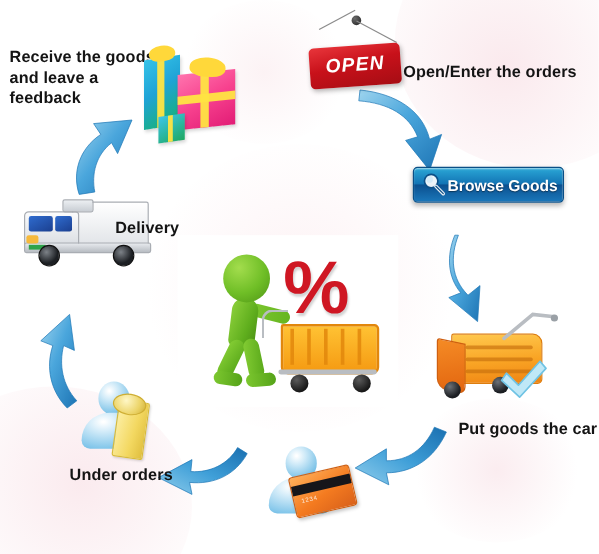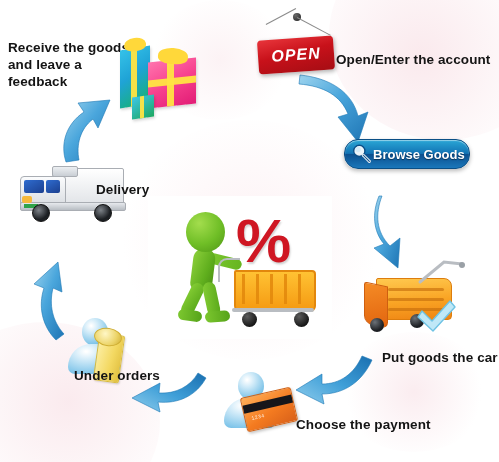--- a/index.html
+++ b/index.html
@@ -201,21 +201,21 @@
     left: 293px; top: 13px;
     width: 8px; height: 8px; border-radius: 50%;
     background: radial-gradient(circle at 33% 30%, #6a6a6a, #1f1f1f);
   }
 
   
   #browse-button {
     position: absolute;
     left: 344px; top: 139px;
     width: 124px; height: 28px;
-    border-radius: 14px;
+    border-radius: 4px;
     background: linear-gradient(180deg, #2aa7d6 0%, #1273b4 48%, #0b4f8e 50%, #1a77ba 100%);
     box-shadow: 0 2px 4px rgba(0,0,0,.28), inset 0 1px 1px rgba(255,255,255,.5);
     border: 1px solid #0a4f86;
     display: flex; align-items: center;
   }
   #browse-label {
     color: #ffffff;
     font-size: 13px;
     font-weight: bold;
     margin-left: 28px;
@@ -410,21 +410,21 @@
   </div>
 
   <div id="sign-nail"></div>
   <div class="sign-string" style="left:266px; top:24px; width:34px; transform:rotate(-28deg);"></div>
   <div class="sign-string" style="left:297px; top:17px; width:38px; transform:rotate(28deg);"></div>
 
   <div id="open-sign-board">
     <div id="open-sign-text">OPEN</div>
   </div>
 
-  <div class="label" style="left:336px; top:52px;">Open/Enter the account</div>
+  <div class="label" style="left:336px; top:52px;">Open/Enter the orders</div>
 
   <div id="browse-button">
     <svg id="magnifier" viewBox="0 0 24 24">
       <circle cx="9.5" cy="9" r="6.4" fill="#ffffff" fill-opacity="0.92" stroke="#0c4f87" stroke-width="1.6"></circle>
       <circle cx="8" cy="7.5" r="3.2" fill="#cfe9f7" fill-opacity="0.8"></circle>
       <line x1="14" y1="14" x2="21" y2="21" stroke="#e8eef3" stroke-width="3.4" stroke-linecap="round"></line>
       <line x1="14" y1="14" x2="21" y2="21" stroke="#0c4f87" stroke-width="1.2" stroke-linecap="round"></line>
     </svg>
     <span id="browse-label">Browse Goods</span>
   </div>
@@ -477,29 +477,28 @@
   <div class="label" style="left:382px; top:350px;">Put goods the car</div>
 
   <div style="position:absolute; left:216px; top:372px; width:80px; height:70px;">
     <div class="person-head" style="left:22px; top:0px;"></div>
     <div class="person-body" style="left:8px; top:26px;"></div>
   </div>
   <div id="credit-card">
     <div id="card-stripe"></div>
     <div id="card-number">1234</div>
   </div>
-  <div class="label" style="left:296px; top:417px;">Choose the payment</div>
 
   <div style="position:absolute; left:66px; top:318px; width:80px; height:70px;">
     <div class="person-head" style="left:16px; top:0px;"></div>
     <div class="person-body" style="left:2px; top:26px;"></div>
     <div class="scroll-body" style="left:30px; top:16px; width:24px; height:46px; transform:rotate(8deg);"></div>
     <div class="scroll-roll" style="left:28px; top:10px; width:26px; height:16px; transform:rotate(8deg);"></div>
   </div>
-  <div class="label" style="left:58px; top:368px;margin-left:16px;">Under orders</div>
+  <div class="label" style="left:58px; top:388px;">Under orders</div>
 
   <div style="position:absolute; left:12px; top:164px; width:116px; height:64px;">
     <div class="truck-box" style="left:48px; top:4px; width:62px; height:38px; border-radius:2px;"></div>
     <div class="truck-cab" style="left:8px; top:12px; width:44px; height:32px;"></div>
     <div class="truck-window" style="left:12px; top:16px; width:20px; height:13px;"></div>
     <div class="truck-window" style="left:34px; top:16px; width:14px; height:13px;"></div>
     <div style="position:absolute; left:40px; top:2px; width:24px; height:9px; border-radius:2px;
                 background:linear-gradient(180deg,#eceff2,#c9ced4); border:1px solid #a9adb3;"></div>
     <div style="position:absolute; left:8px; top:38px; width:104px; height:7px;
                 background:linear-gradient(180deg,#e6e9ed,#b8bdc3); border:1px solid #a9adb3; border-radius:2px;"></div>

